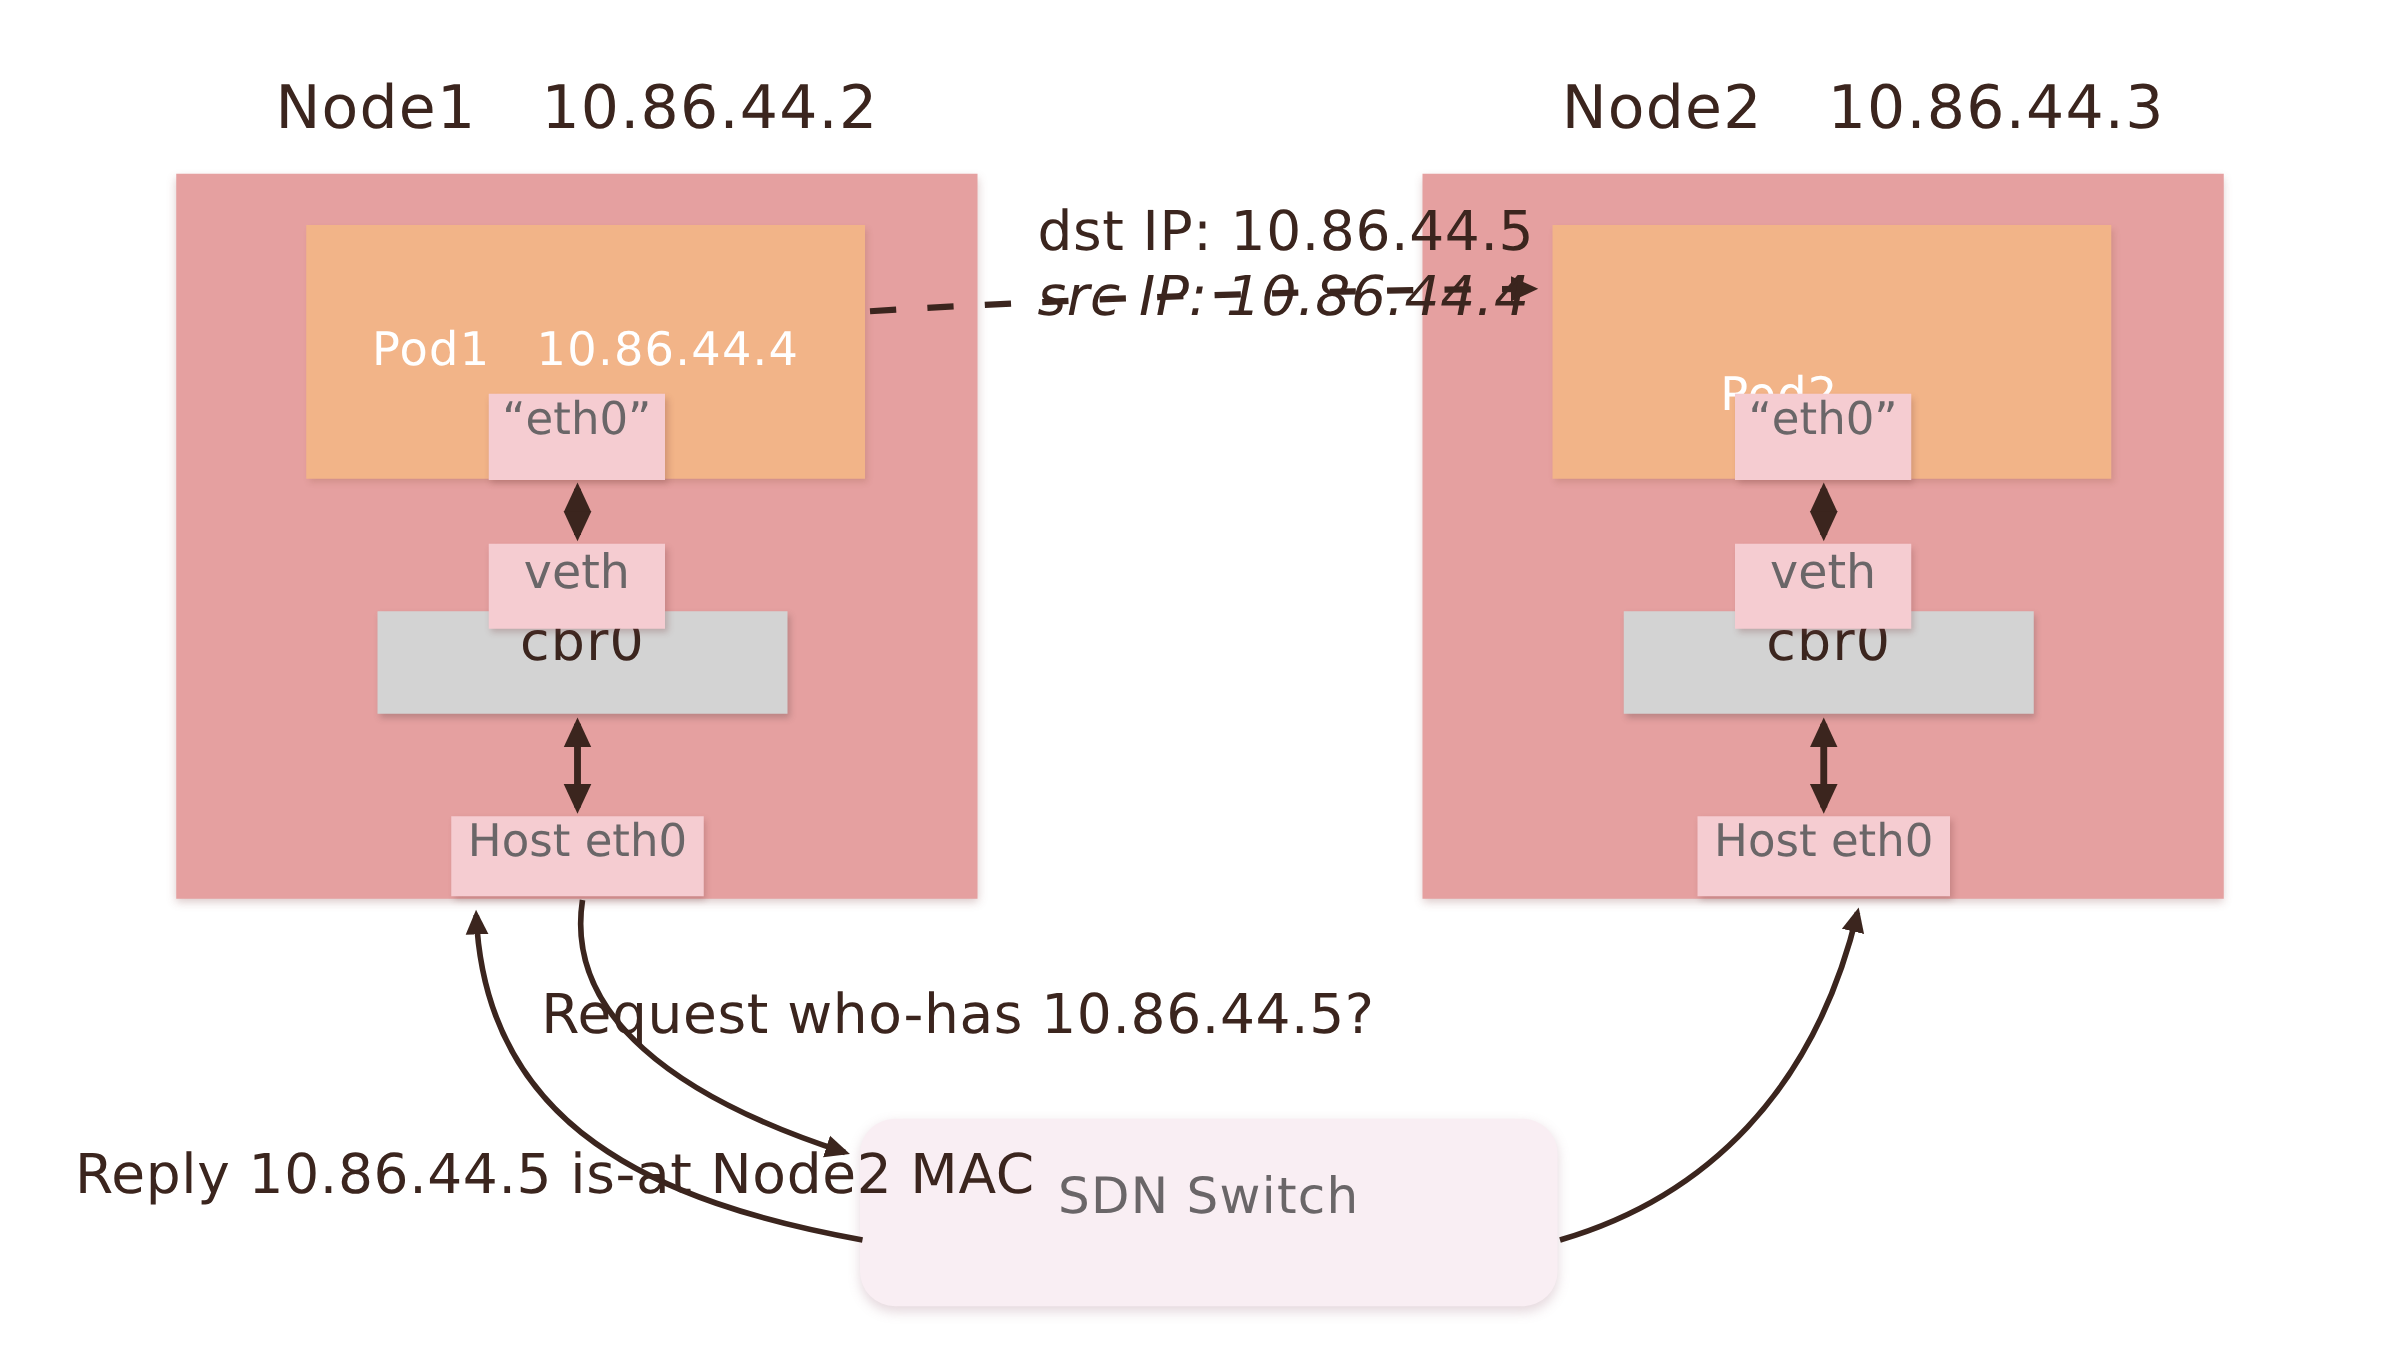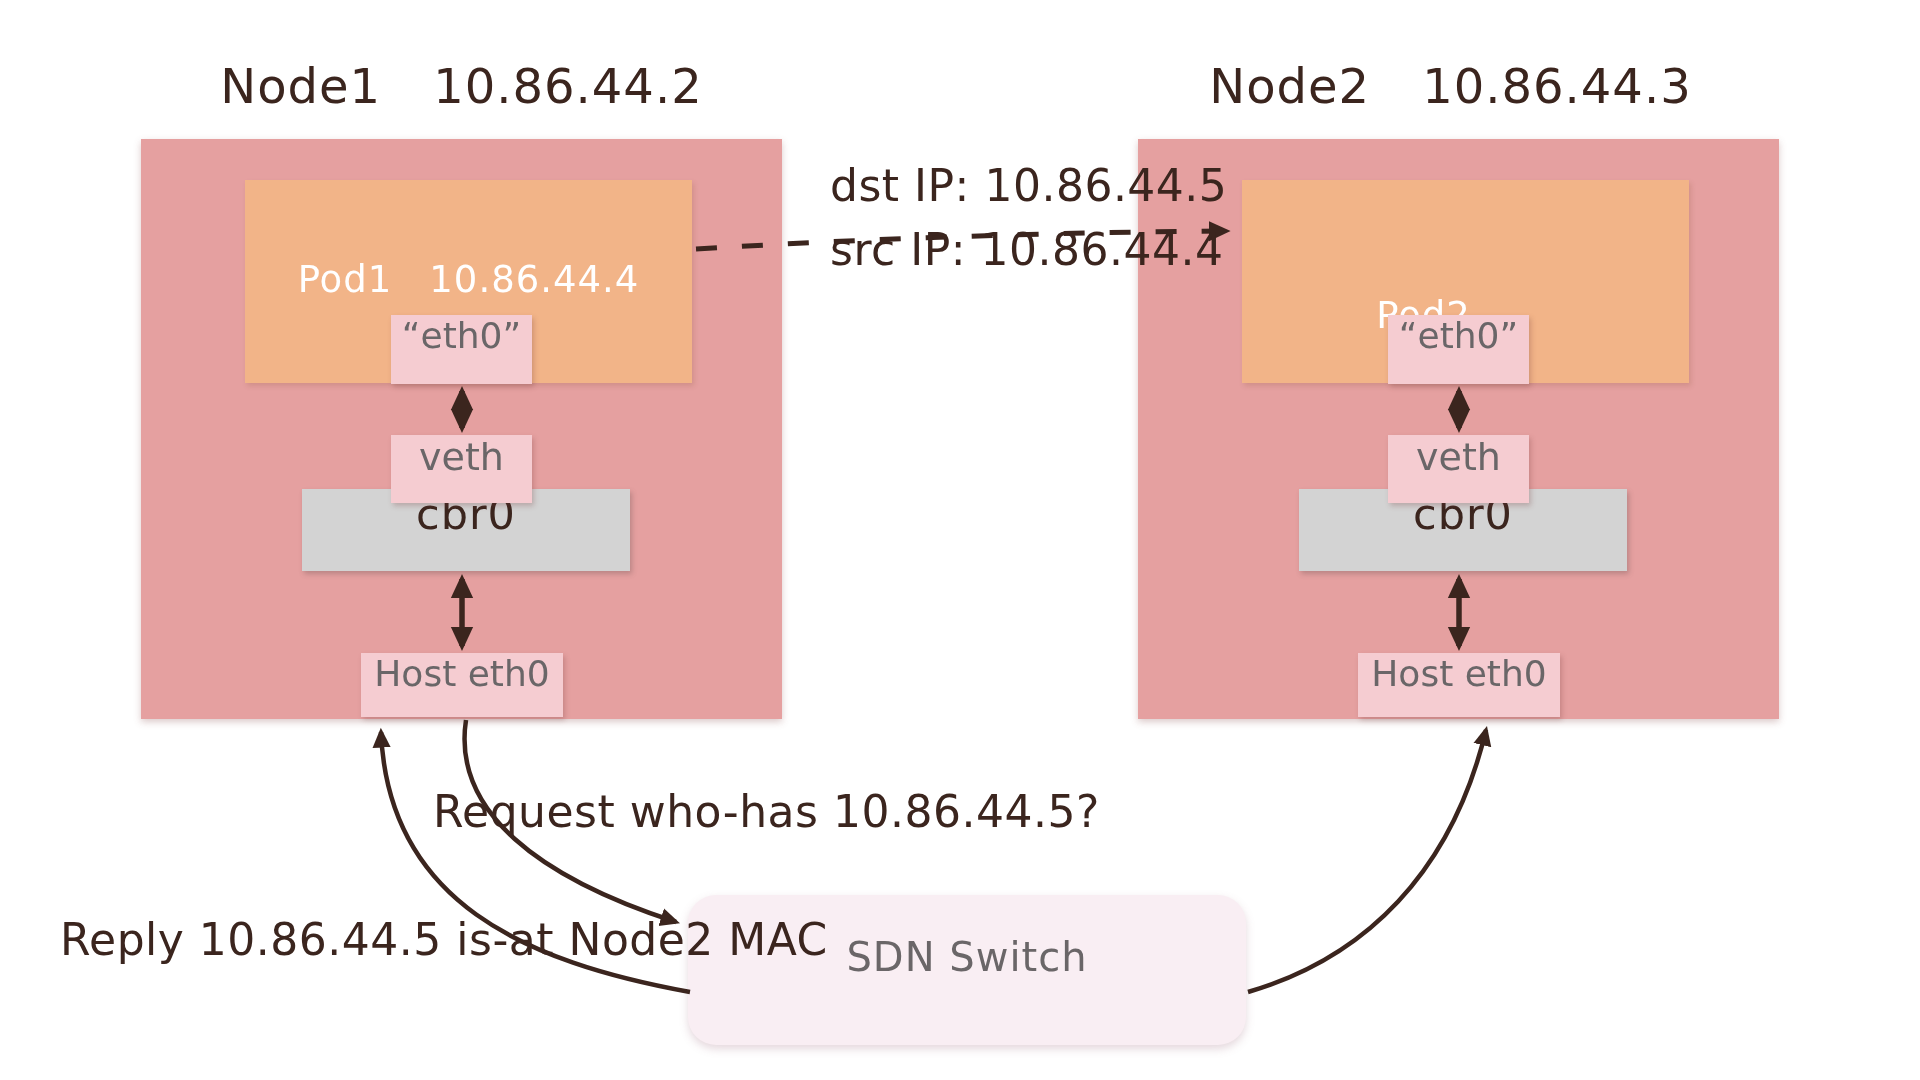--- a/index.html
+++ b/index.html
@@ -106,21 +106,21 @@
 </div>
 
 <div class="abs bridge-box" style="left:302px;top:489px;width:328px;height:82px;">
   <span>cbr0</span>
 </div>
 
 <div class="abs iface-box" style="left:361px;top:653px;width:202px;height:64px;font-size:36px;">
   <span>Host eth0</span>
 </div>
 
-<div class="abs node-title" style="left:1130px;top:58px;width:641px;">
+<div class="abs node-title" style="left:1170px;top:58px;width:641px;">
   <span>Node2</span>
   <span>10.86.44.3</span>
 </div>
 
 <div class="abs node-box" style="left:1138px;top:139px;width:641px;height:580px;"></div>
 
 <div class="abs pod-box" style="left:1242px;top:180px;width:447px;height:203px;"></div>
 
 <div class="abs pod-label" style="left:1180px;top:258px;width:487px;margin-top:36px;">
   <span>Pod2</span>
@@ -163,17 +163,17 @@
 
   <path d="M 466 720 C 452 812, 540 878, 676 922" fill="none" style="stroke:var(--ink)" stroke-width="4.5" marker-end="url(#ah)"></path>
 
   <path d="M 690 992 C 525 962, 388 902, 381 732" fill="none" style="stroke:var(--ink)" stroke-width="4.5" marker-end="url(#ah)"></path>
 
   <path d="M 1248 992 C 1365 958, 1452 872, 1486 730" fill="none" style="stroke:var(--ink)" stroke-width="4.5" marker-end="url(#ah)"></path>
 </svg>
 
 <div class="abs annot" style="left:830px;top:160px;">dst IP: 10.86.44.5</div>
 
-<div class="abs annot" style="left:830px;top:224px;">src IP: 10.86.44.4</div>
+<div class="abs annot" style="left:830px;top:212px;font-style:italic;">src IP: 10.86.44.4</div>
 
 <div class="abs annot" style="left:433px;top:786px;">Request who-has 10.86.44.5?</div>
 
 <div class="abs annot" style="left:60px;top:880px;margin-top:34px;">Reply 10.86.44.5 is-at Node2 MAC</div>
 
 </body></html>

